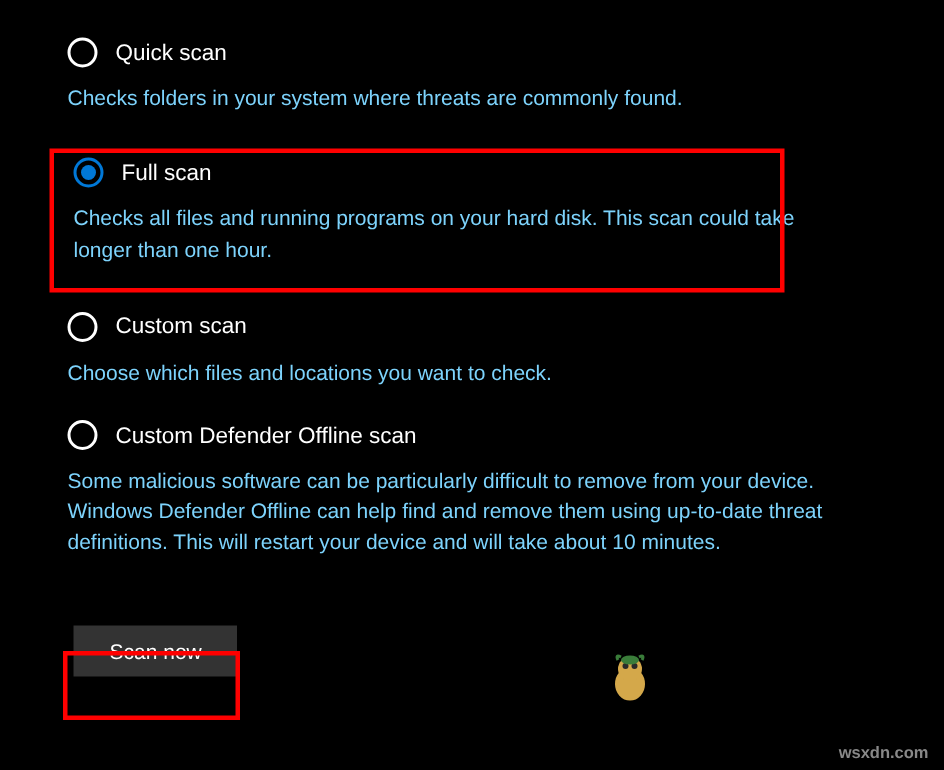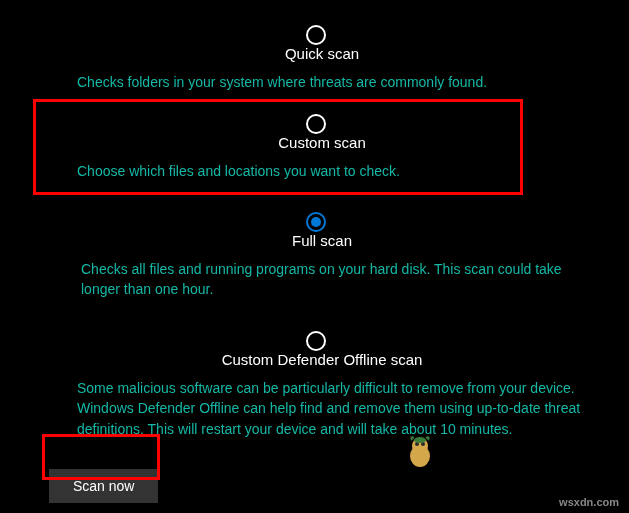--- a/index.html
+++ b/index.html
@@ -18,21 +18,20 @@
     }
     .option {
       margin-bottom: 22px;
       position: relative;
     }
     .option-header {
       display: flex;
       align-items: center;
       cursor: pointer;
       margin-bottom: 10px;
-      flex-direction: column;
     }
     .radio {
       width: 20px;
       height: 20px;
       border: 2px solid #fff;
       border-radius: 50%;
       margin-right: 12px;
       flex-shrink: 0;
       display: flex;
       align-items: center;
@@ -47,22 +46,21 @@
       height: 10px;
       background: #0078d7;
       border-radius: 50%;
     }
     .option-title {
       font-size: 15px;
       color: #fff;
     }
     .option-desc {
       font-size: 14px;
-      color: #14b8a6;
-      margin-left: 32px;
+      color: #7dd3fc;
       line-height: 1.45;
       max-width: 510px;
     }
     .highlight-full {
       position: absolute;
       border: 3px solid #ff0000;
       left: 33px;
       top: 99px;
       width: 490px;
       height: 96px;
@@ -79,21 +77,21 @@
     }
     .scan-button {
       background: #333333;
       color: #fff;
       border: none;
       padding: 9px 24px;
       font-size: 14px;
       font-family: inherit;
       cursor: pointer;
       margin-left: 4px;
-      margin-top: 8px;
+      margin-top: 24px;
     }
     .mascot {
       position: absolute;
       right: 195px;
       bottom: 45px;
       width: 28px;
       height: 34px;
     }
     .watermark {
       position: absolute;
@@ -117,34 +115,34 @@
 <div class="options-wrap">
 
   <div class="option">
     <div class="option-header">
       <span class="radio"></span>
       <span class="option-title">Quick scan</span>
     </div>
     <div class="option-desc">Checks folders in your system where threats are commonly found.</div>
   </div>
 
+  <div class="option opt-full">
+    <div class="option-header">
+      <span class="radio selected"></span>
+      <span class="option-title">Full scan</span>
+    </div>
+    <div class="option-desc">Checks all files and running programs on your hard disk. This scan could take longer than one hour.</div>
+  </div>
+
   <div class="option">
     <div class="option-header">
       <span class="radio"></span>
       <span class="option-title">Custom scan</span>
     </div>
     <div class="option-desc">Choose which files and locations you want to check.</div>
-  </div>
-
-  <div class="option opt-full">
-    <div class="option-header">
-      <span class="radio selected"></span>
-      <span class="option-title">Full scan</span>
-    </div>
-    <div class="option-desc">Checks all files and running programs on your hard disk. This scan could take longer than one hour.</div>
   </div>
 
   <div class="option">
     <div class="option-header">
       <span class="radio"></span>
       <span class="option-title">Custom Defender Offline scan</span>
     </div>
     <div class="option-desc">Some malicious software can be particularly difficult to remove from your device. Windows Defender Offline can help find and remove them using up-to-date threat definitions. This will restart your device and will take about 10 minutes.</div>
   </div>
 

